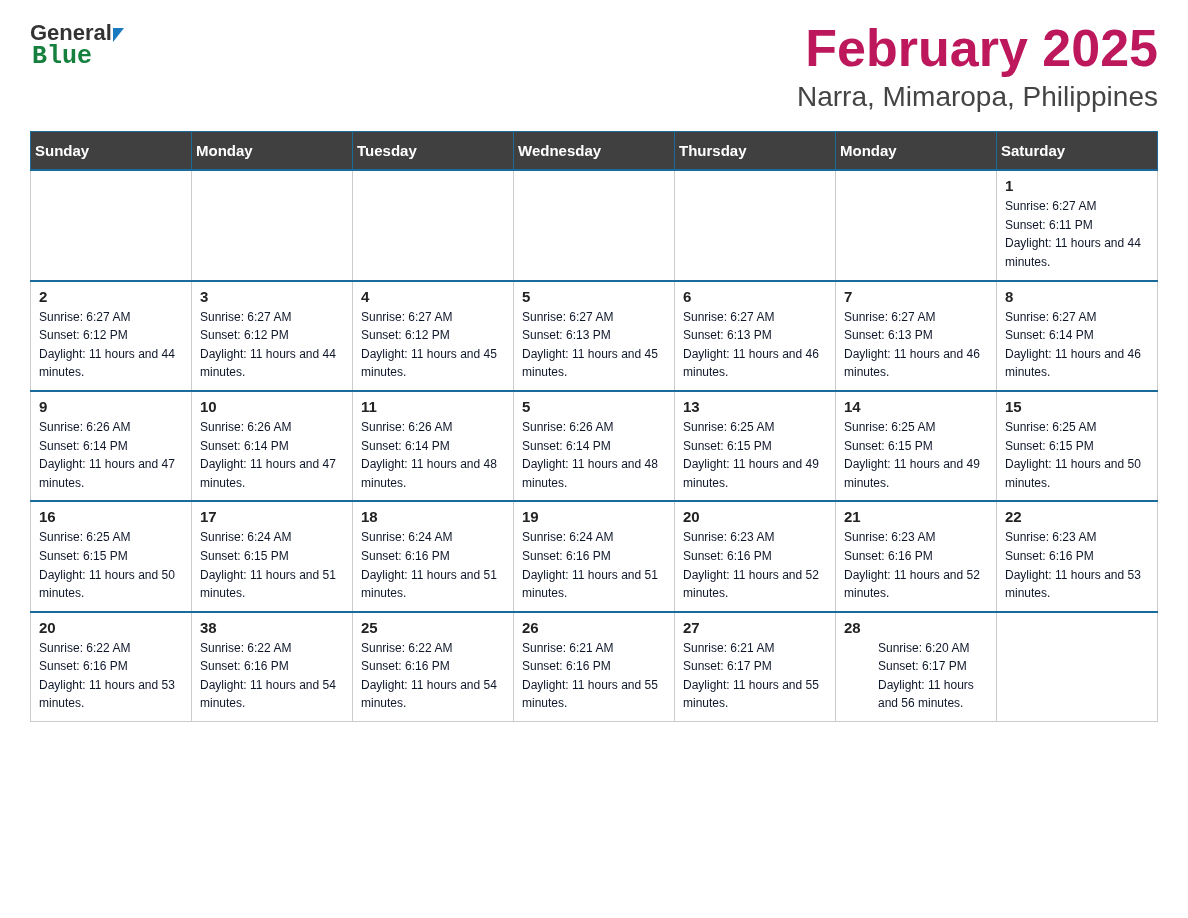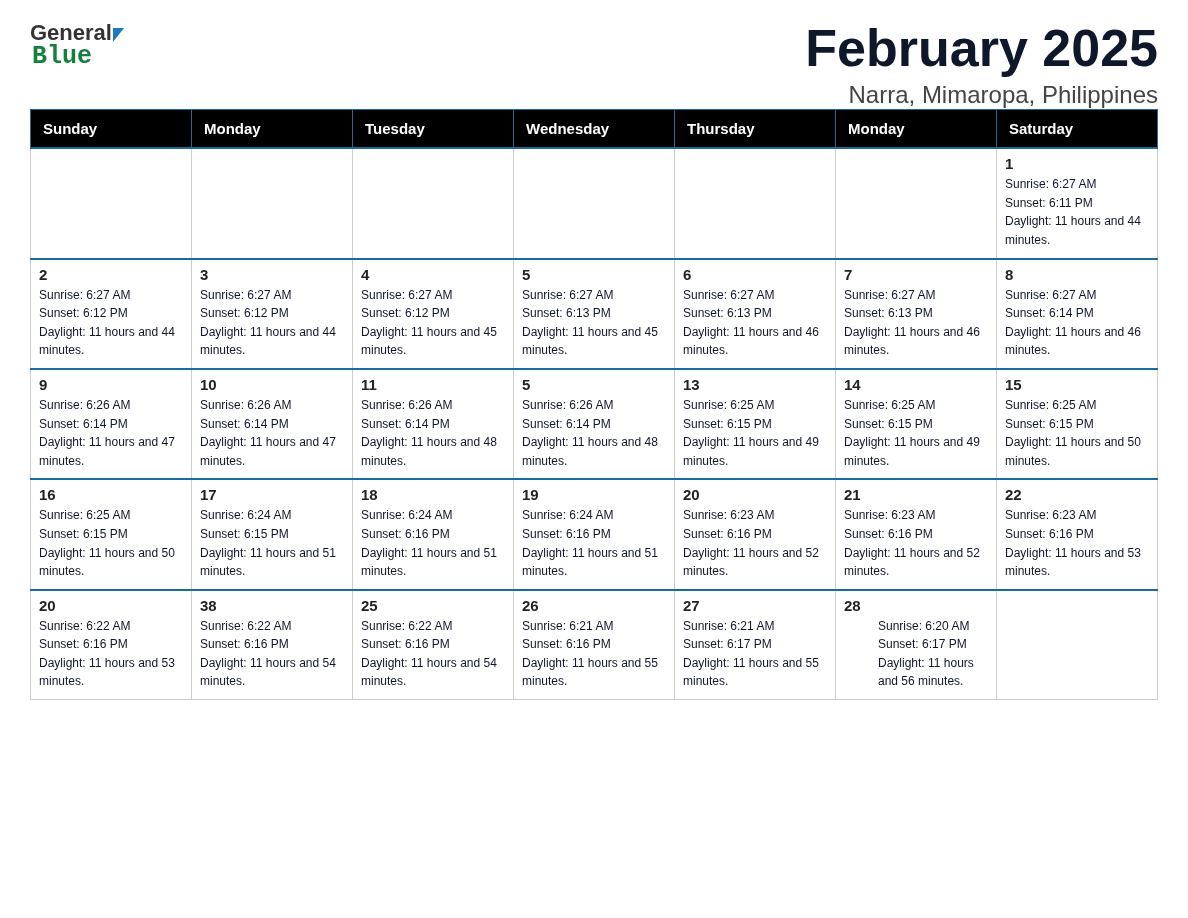--- a/index.html
+++ b/index.html
@@ -7,20 +7,21 @@
       font-family: Arial, Helvetica, sans-serif;
       background: #fff;
       width: 1188px;
       min-height: 918px;
       padding: 20px 30px 30px 30px;
     }
     .header {
       display: flex;
       justify-content: space-between;
       align-items: flex-start;
+      margin-bottom: 18px;
     }
     .logo-wrapper {
       display: flex;
       flex-direction: column;
       align-items: flex-start;
     }
     .logo-line1 {
       display: flex;
       align-items: center;
     }
@@ -31,39 +32,39 @@
       margin-left: 2px;
       margin-top: -4px;
       font-family: Liberation Mono, monospace;
     }
     .title-block {
       text-align: right;
     }
     .month-title {
       font-size: 52px;
       font-weight: bold;
-      color: #0f172a;
+      color: #be185d;
       line-height: 1.1;
     }
     .location {
-      font-size: 24px;
+      font-size: 28px;
       color: #444;
       margin-top: 4px;
     }
     .calendar {
       width: 100%;
       border-collapse: collapse;
       border: 1px solid #aaa;
     }
     .calendar th {
-      background-color: #000000;
+      background-color: #404040;
       color: #fff;
       font-size: 15px;
       font-weight: bold;
-      padding: 10px 12px;
+      padding: 10px 4px;
       text-align: left;
       border: 1px solid #1a6b9a;
     }
     .calendar td {
       width: 14.28%;
       vertical-align: top;
       padding: 6px 8px 8px 8px;
       border: 1px solid #ccc;
       font-size: 12.5px;
       color: #333;

